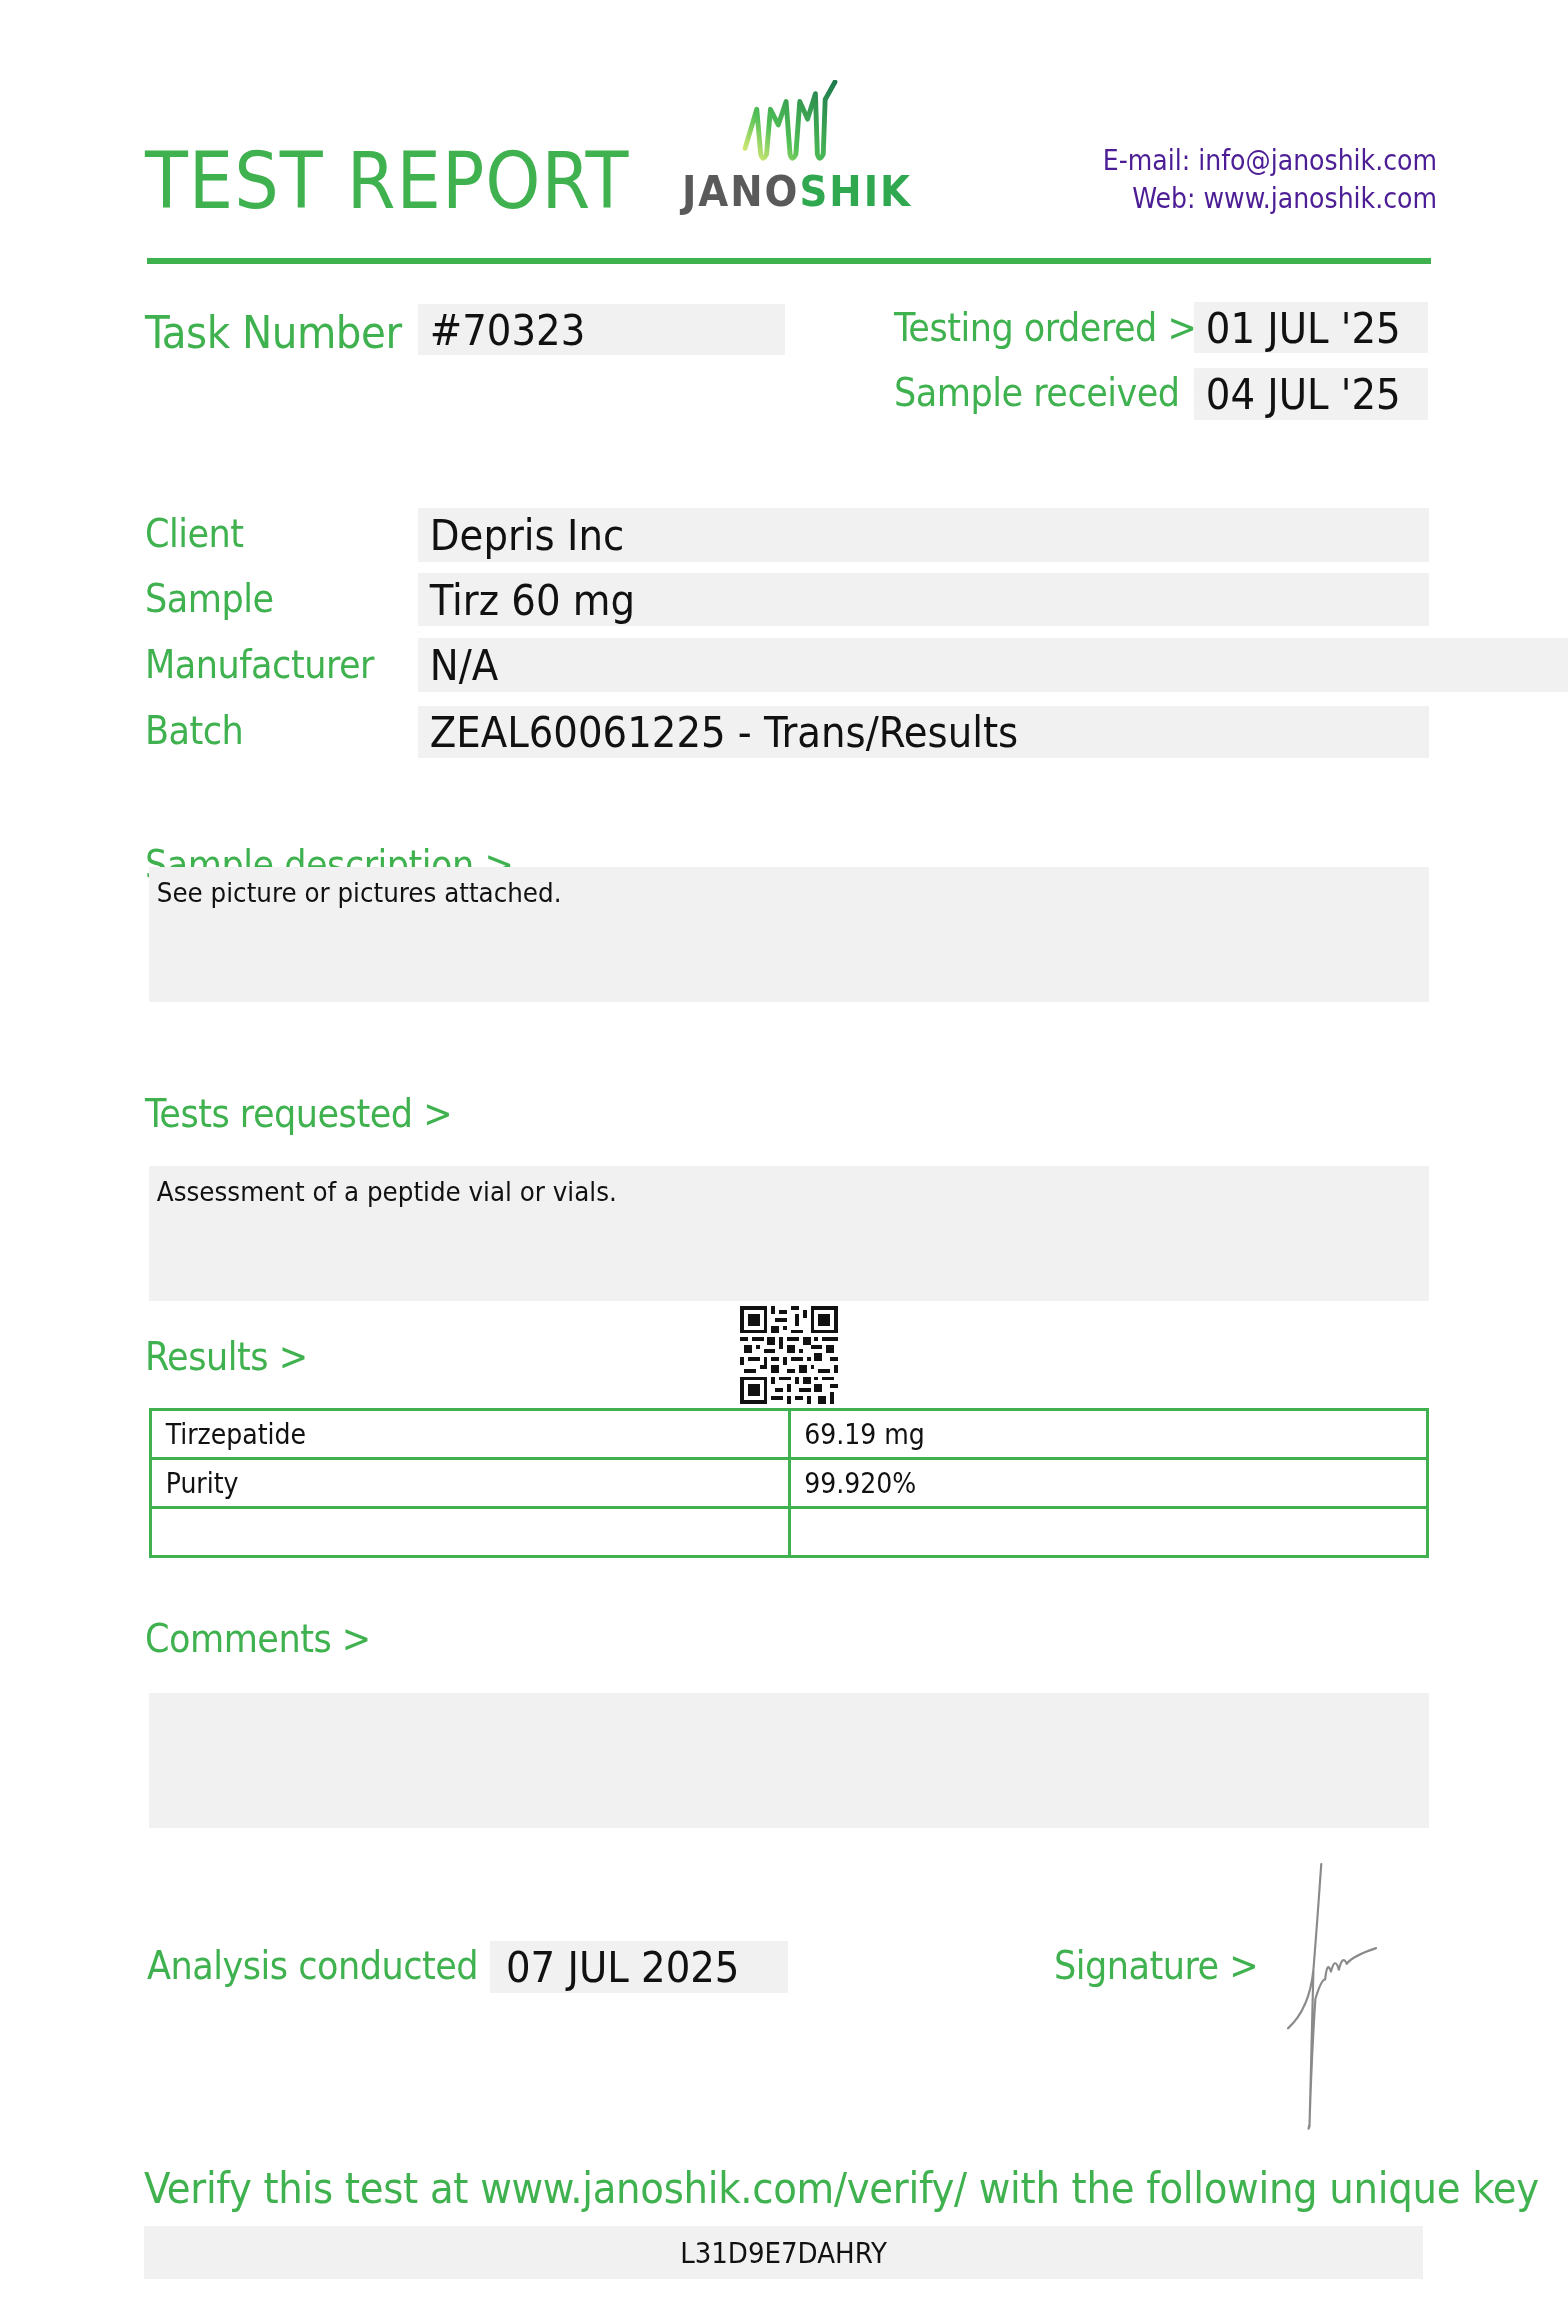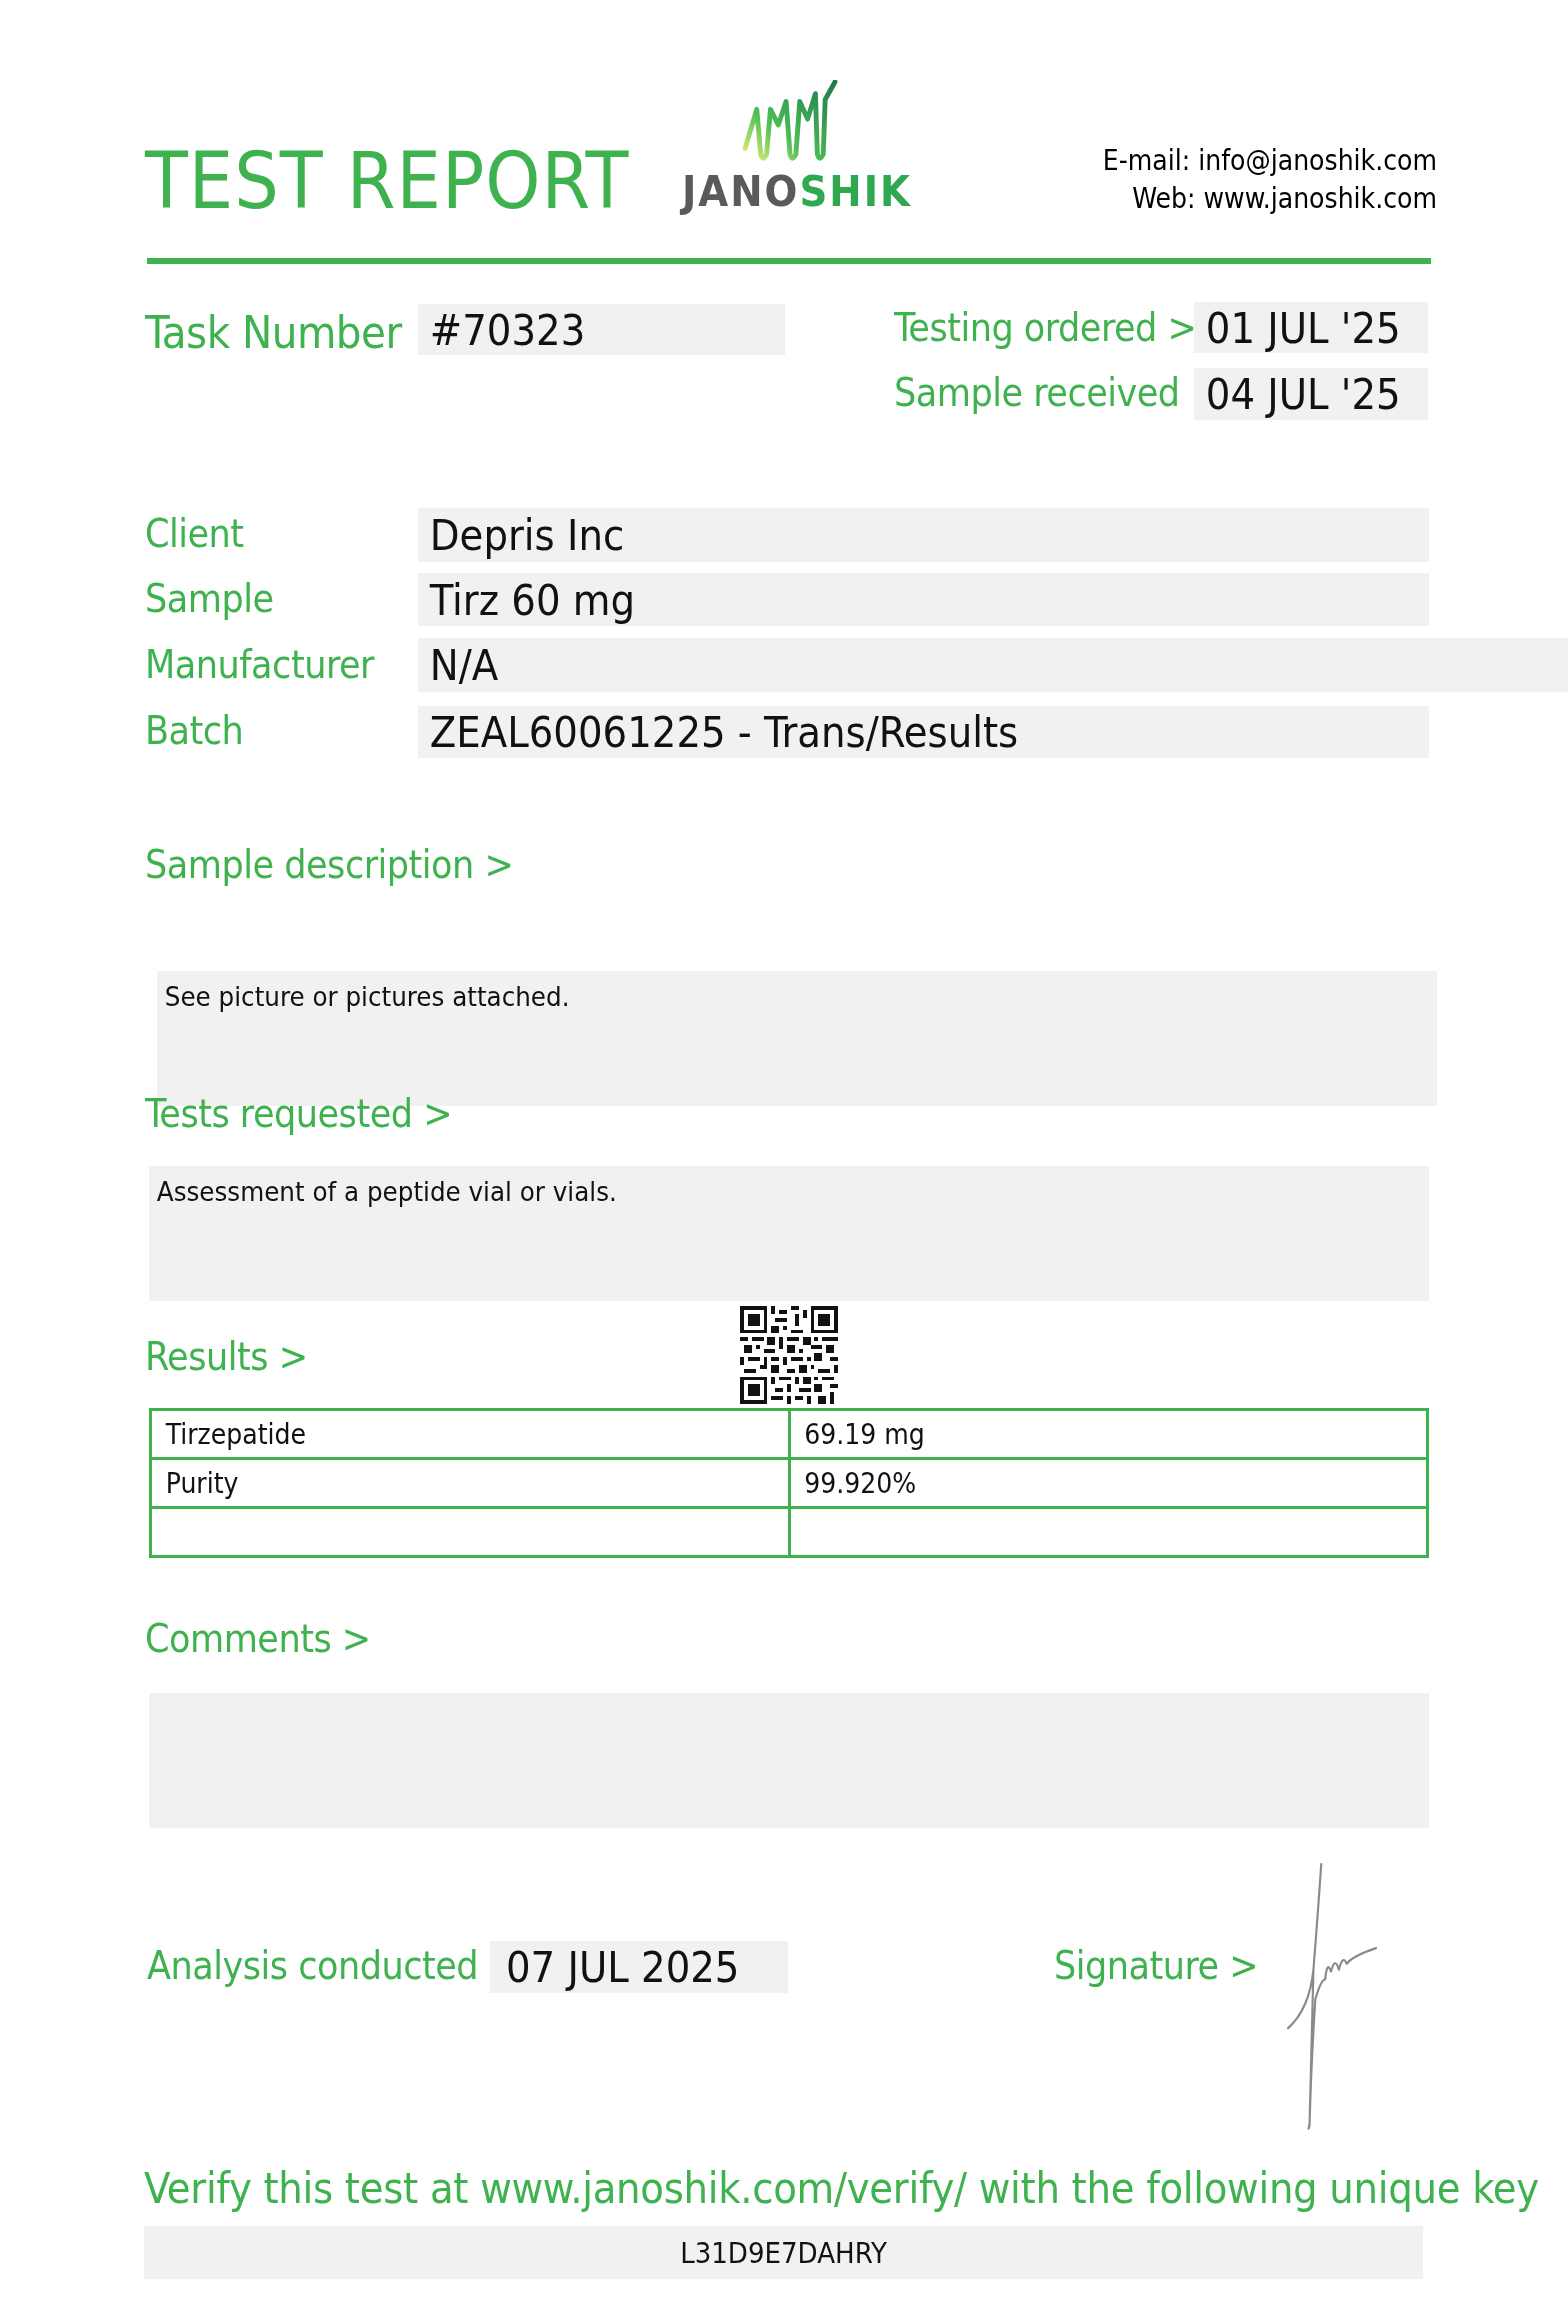--- a/index.html
+++ b/index.html
@@ -1,21 +1,21 @@
 <!DOCTYPE html>
 <html><head>
 <meta charset="utf-8">
 <style>
   html,body{margin:0;padding:0;background:#fff;}
   body{width:1568px;height:2313px;position:relative;overflow:hidden;font-family:"DejaVu Sans Condensed","DejaVu Sans","Liberation Sans",sans-serif;}
   .abs{position:absolute;}
   .lbl{position:absolute;color:#3fb24f;font-size:39px;line-height:1;white-space:nowrap;letter-spacing:-0.5px;font-stretch:condensed;}
   .field{position:absolute;background:#f1f1f1;color:#111;white-space:nowrap;box-sizing:border-box;}
   .title{left:145px;top:142px;font-size:78px;color:#3fb24f;letter-spacing:1px;line-height:1;}
-  .contact{right:131px;text-align:right;color:#000000;font-size:28px;line-height:1;}
+  .contact{right:131px;text-align:right;color:#4c1d95;font-size:28px;line-height:1;}
   .rule{left:147px;top:258px;width:1284px;height:5.9px;background:#3fb24f;}
   .f-big{font-size:43px;padding-left:11.8px;display:flex;align-items:center;}
   .box{left:149px;width:1280px;height:135px;font-size:27.4px;padding:9.8px 7.8px;}
   table.res{position:absolute;left:149px;top:1408px;width:1280px;border-collapse:collapse;}
   table.res td{border:3.9px solid #3fb24f;height:49px;font-size:28px;color:#111;padding:0 13.7px;width:50%;box-sizing:border-box;}
   .keybox{left:144px;top:2226px;width:1279px;height:53px;font-size:29px;display:flex;align-items:center;justify-content:center;}
 </style>
 </head>
 <body>
 
@@ -56,21 +56,21 @@
 <div class="lbl" style="left:145px;top:579px;">Sample</div>
 <div class="field f-big" style="left:418px;top:573px;width:1011px;height:53px;">Tirz 60 mg</div>
 
 <div class="lbl" style="left:145px;top:645px;">Manufacturer</div>
 <div class="field f-big" style="left:418px;top:638px;width:1210px;height:54px;">N/A</div>
 
 <div class="lbl" style="left:145px;top:711px;">Batch</div>
 <div class="field f-big" style="left:418px;top:706px;width:1011px;height:52px;">ZEAL60061225 - Trans/Results</div>
 
 <div class="lbl" style="left:145px;top:845px;">Sample description &gt;</div>
-<div class="field box" style="top:971px;margin-left:8px;">See picture or pictures attached.</div>
+<div class="field box" style="top:867px;">See picture or pictures attached.</div>
 
 <div class="lbl" style="left:145px;top:1094px;">Tests requested &gt;</div>
 <div class="field box" style="top:1166px;">Assessment of a peptide vial or vials.</div>
 
 <div class="lbl" style="left:145px;top:1337px;">Results &gt;</div>
 
 <svg class="abs" style="left:740px;top:1306px;" width="98" height="98" viewBox="0 0 25 25" shape-rendering="crispEdges">
   <rect width="25" height="25" fill="#fff"></rect>
   <g fill="#111">
     <path d="M0 0h7v7h-7zM1 1v5h5v-5zM2 2h3v3h-3z"></path>

